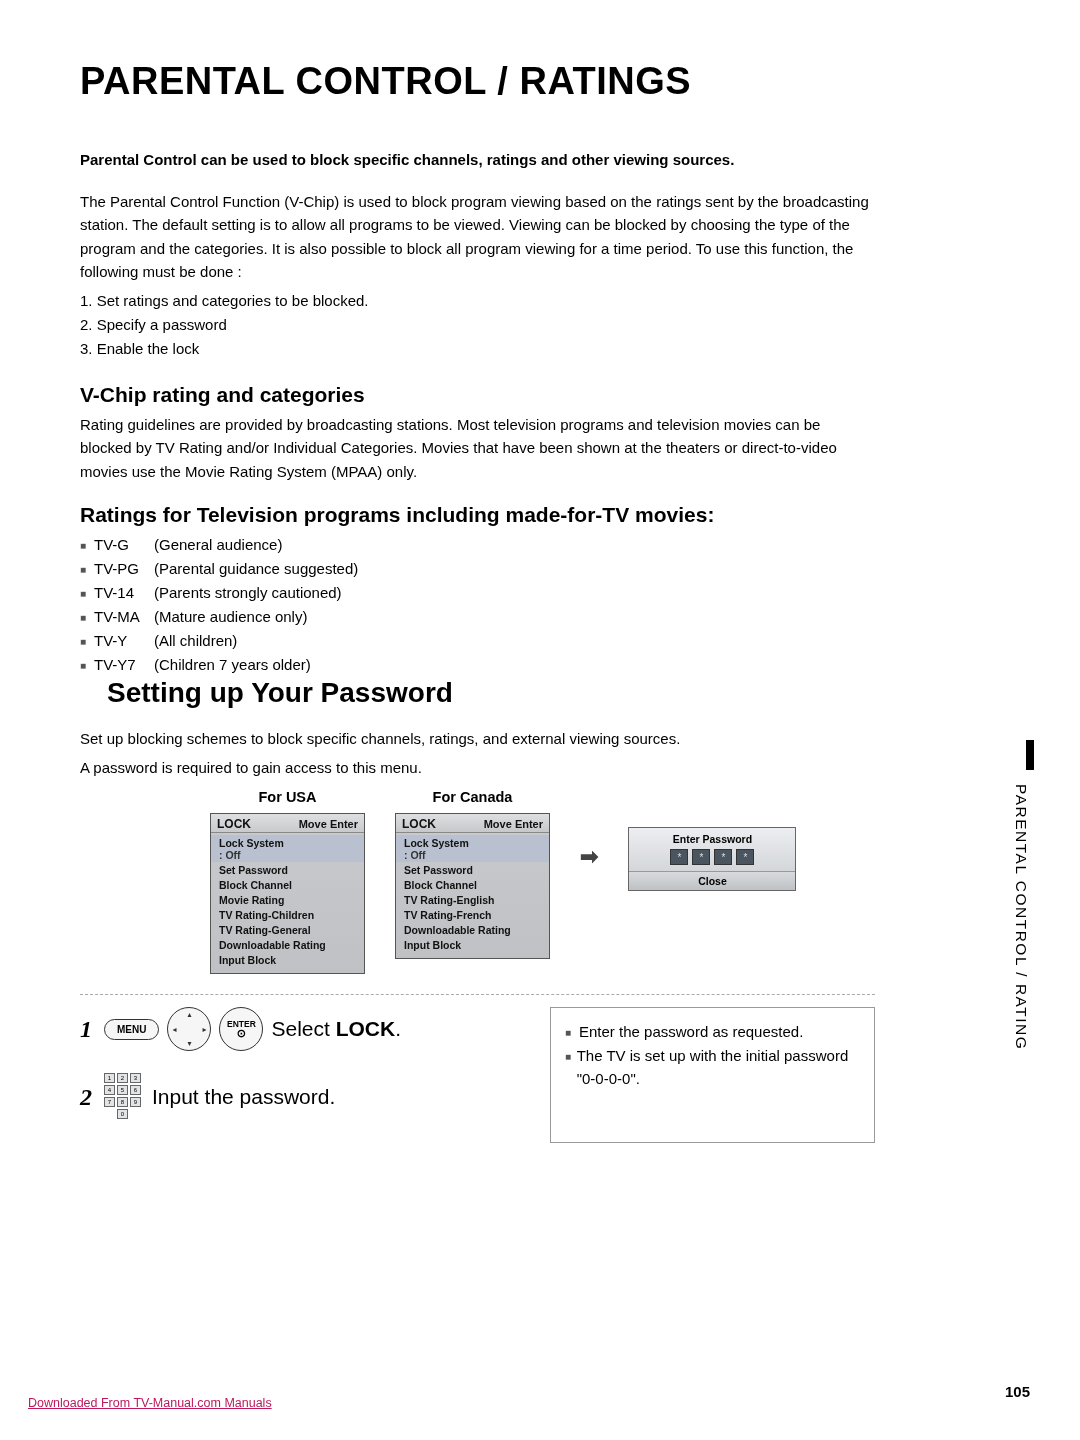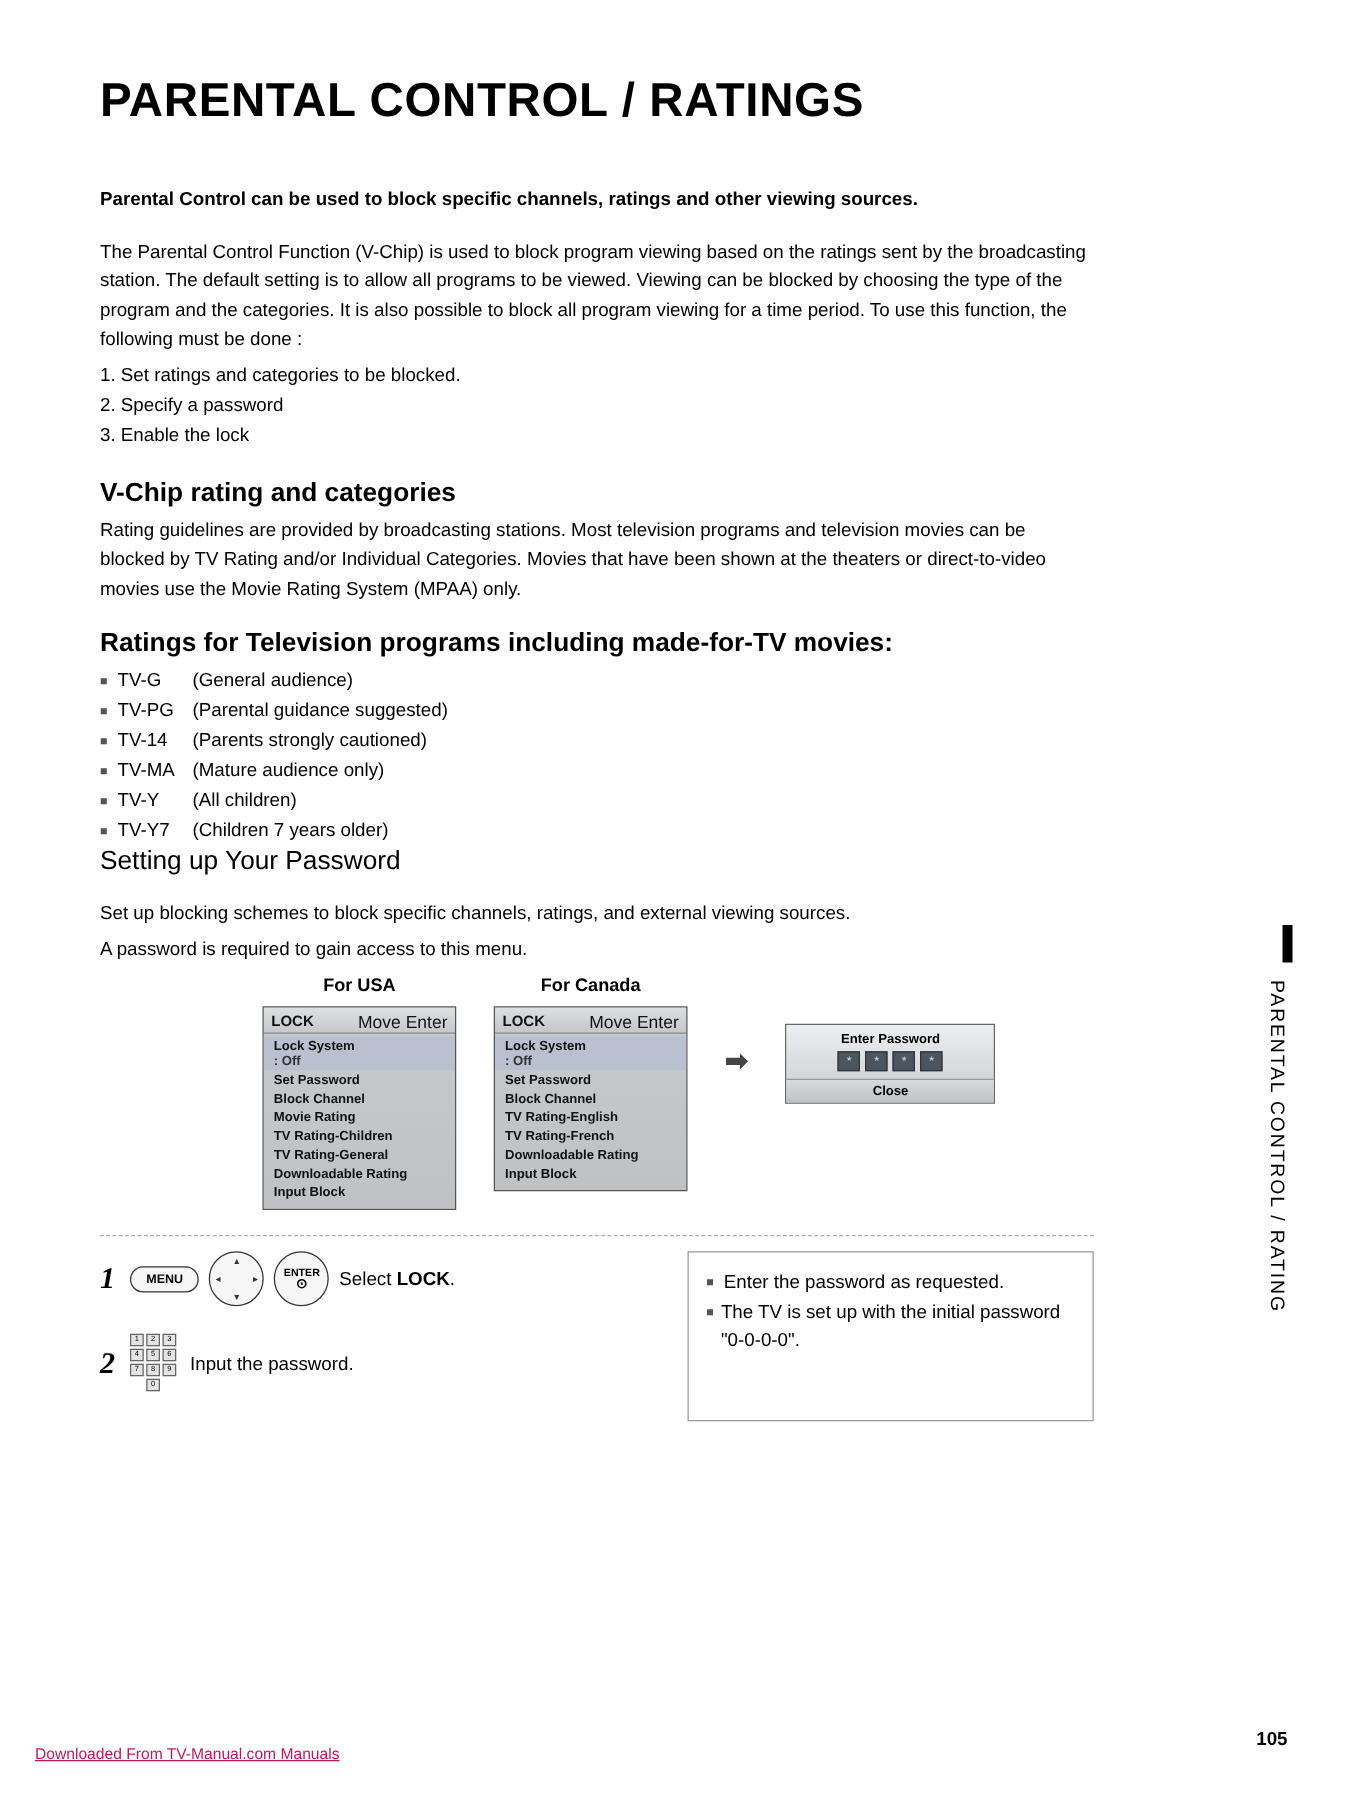--- a/index.html
+++ b/index.html
@@ -45,23 +45,24 @@
   .rating-list .sq { width: 14px; color:#555; font-size:10px; padding-top:5px;}
   .rating-list .code { width: 60px; }
   .h1b {
     font-size: 31px;
     font-weight: 500;
     letter-spacing: 0.2px;
     margin-top: 34px;
     margin-bottom: 20px;
   }
   .h3 {
-    font-size: 21px;
-    font-weight: 400;
+    font-size: 28px;
+    font-weight: 700;
     margin-bottom: 18px;
+    margin-left: 27px;
   }
 
   .side-tab {
     position: absolute;
     right: 46px;
     top: 740px;
     width: 22px;
     height: 400px;
   }
   .side-tab .mark {
@@ -93,21 +94,21 @@
     background: linear-gradient(#dedfe1,#c7c9cc 12%, #bfc1c4 100%);
     font-size: 10.5px;
     color:#111;
   }
   .menu .head {
     display:flex; justify-content:space-between; align-items:center;
     padding: 3px 6px 1px 6px;
     border-bottom: 1px solid #888;
   }
   .menu .head .t { font-weight:700; font-size:12px; }
-  .menu .head .hint { font-size: 14px; }
+  .menu .head .hint { font-size: 11px; font-weight: bold; }
   .menu .rows { padding: 2px 0 6px 0;}
   .menu .mrow {
     display:flex; padding: 1.5px 8px;
     font-weight:600;
   }
   .menu .mrow.hi { background: rgba(180,190,210,.7); flex-direction: column; }
   .menu .mrow .k { flex:1; }
   .menu .mrow .v { color:#333; }
 
   .arrow-col { display:flex; align-items:center; padding-top:55px; }
@@ -168,21 +169,21 @@
   .dpd{bottom:2px;left:50%;transform:translateX(-50%);}
   .dpl{left:4px;top:50%;transform:translateY(-50%);}
   .dpr{right:4px;top:50%;transform:translateY(-50%);}
   .enter-btn{
     border:1.5px solid #333;border-radius:50%;
     width:44px;height:44px;display:flex;flex-direction:column;
     align-items:center;justify-content:center;font-size:8.5px;font-weight:700;
     background:#f6f6f6; line-height:1;
   }
   .enter-btn .dot{font-size:11px;}
-  .step-text{font-size:15px;}
+  .step-text{font-size:21px;}
   .step-text .b{font-weight:700;}
   .numpad {
     width:40px;
   }
   .numpad .nrow{display:flex;gap:2px;margin-bottom:2px;}
   .nkey{
     width:11px;height:10px;border:1px solid #666;background:#e2e4e6;
     font-size:6px;display:flex;align-items:center;justify-content:center;
   }
 

